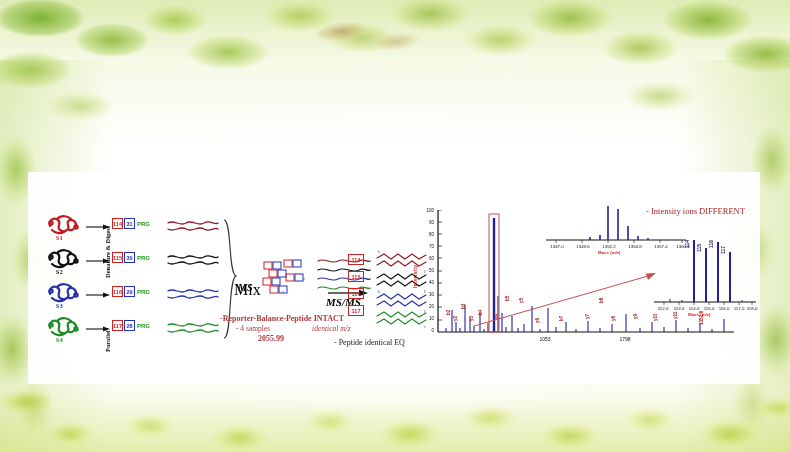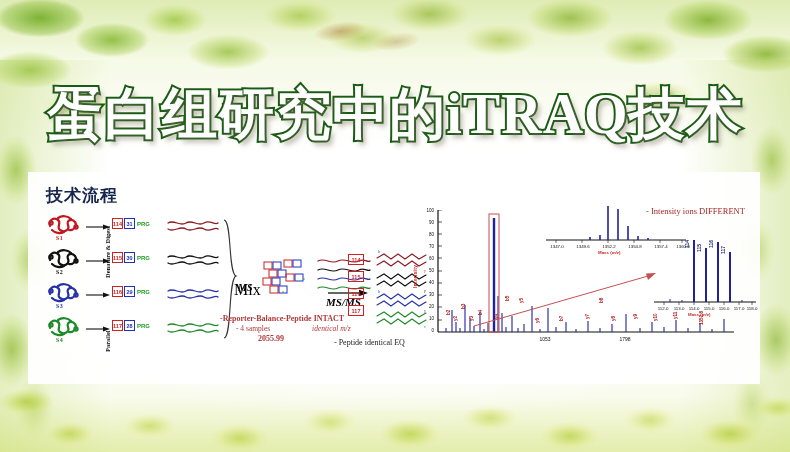--- a/index.html
+++ b/index.html
@@ -226,27 +226,23 @@
 
   <div class="leafbg">
     <div class="leaf-layer band-top"></div>
     <div class="leaf-layer accent-top"></div>
     <div class="leaf-layer band-left"></div>
     <div class="leaf-layer band-right"></div>
     <div class="leaf-layer band-bottom"></div>
     <div class="leaf-layer glow"></div>
   </div>
 
-  <div id="title-wrap">
-    <div id="title">蛋白组研究中的iTRAQ技术</div>
-  </div>
 
   <div id="panel">
 
-    <div id="section-title">技术流程</div>
 
     <div id="workflow">
 
       <div class="row" style="top:0px;">
         <svg class="blob" viewBox="0 0 34 22">
           <g fill="none" stroke="#c01820" stroke-width="2.2" stroke-linecap="round">
             <path d="M4 12 C2 6,8 3,12 6 C16 9,10 13,14 16 C18 19,24 16,22 11 C20 6,26 4,29 8 C32 12,27 17,23 16"></path>
             <path d="M6 16 C9 19,14 20,18 18"></path>
             <path d="M12 4 C16 1,22 2,25 5"></path>
             <circle cx="5" cy="9" r="1.6"></circle>

